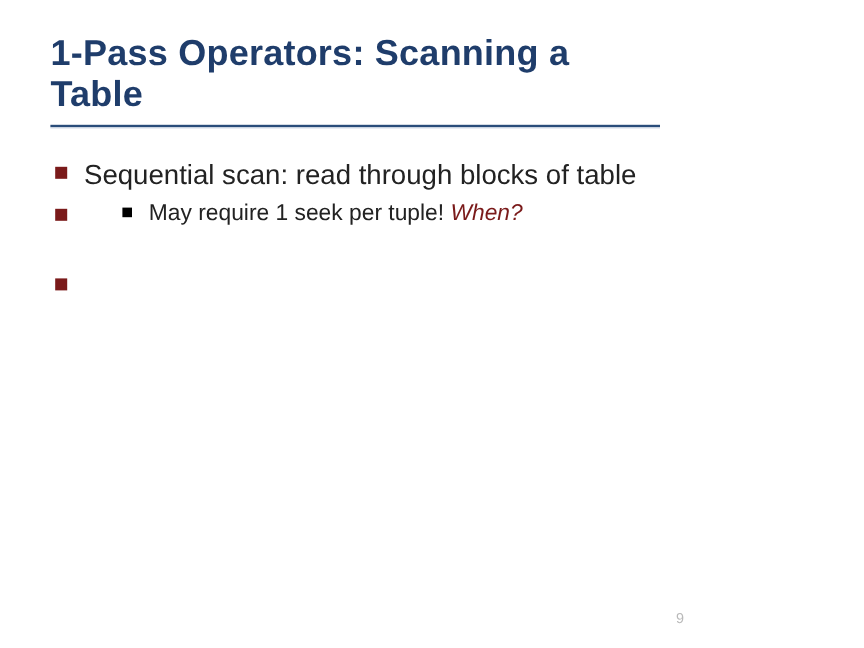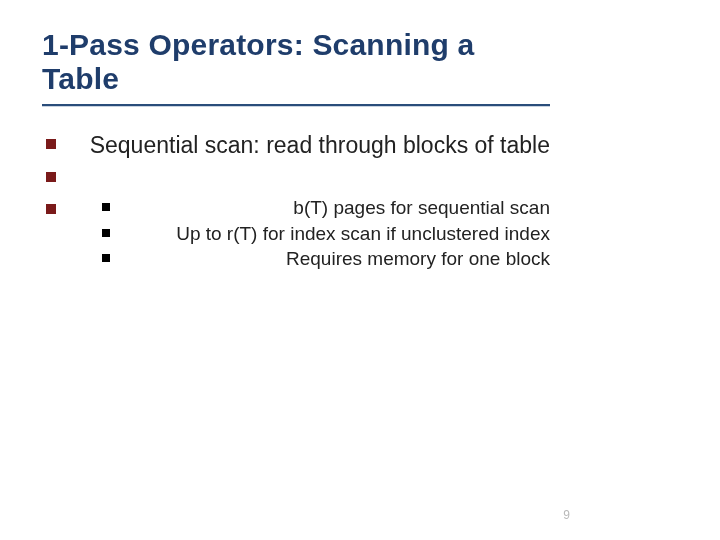--- a/index.html
+++ b/index.html
@@ -42,21 +42,20 @@
   li {
     position: relative;
     line-height: 1.25;
   }
   .lvl1 > li {
     font-family: "Gill Sans", "Gill Sans MT", "Segoe UI", Verdana, sans-serif;
     font-size: 23px;
     color: #222;
     padding-left: 28px;
     margin: 0 0 4px 0;
-    text-align: right;
   }
   .lvl1 > li::before {
     content: "";
     position: absolute;
     left: 4px;
     top: 8px;
     width: 10px;
     height: 10px;
     background: #7a1a1a;
   }
@@ -100,29 +99,29 @@
 <body>
 
 <div class="slide">
 
   <h1 class="title">1-Pass Operators: Scanning a Table</h1>
   <hr class="title-rule">
 
   <ul class="lvl1">
     <li>Sequential scan:  read through blocks of table</li>
     <li>
+      <ul class="lvl2">
+        <li>
+          <span>May require 1 seek per tuple!  </span><span class="when">When?</span>
+        </li>
+      </ul>
     </li>
   </ul>
 
   <div class="gap"></div>
 
   <ul class="lvl1">
     <li>
-      <ul class="lvl2">
-        <li>b(T) pages for sequential scan</li>
-        <li>Up to r(T) for index scan if unclustered index</li>
-        <li>Requires memory for one block</li>
-      </ul>
     </li>
   </ul>
 
   <div class="pagenum">9</div>
 </div>
 
 </body></html>

